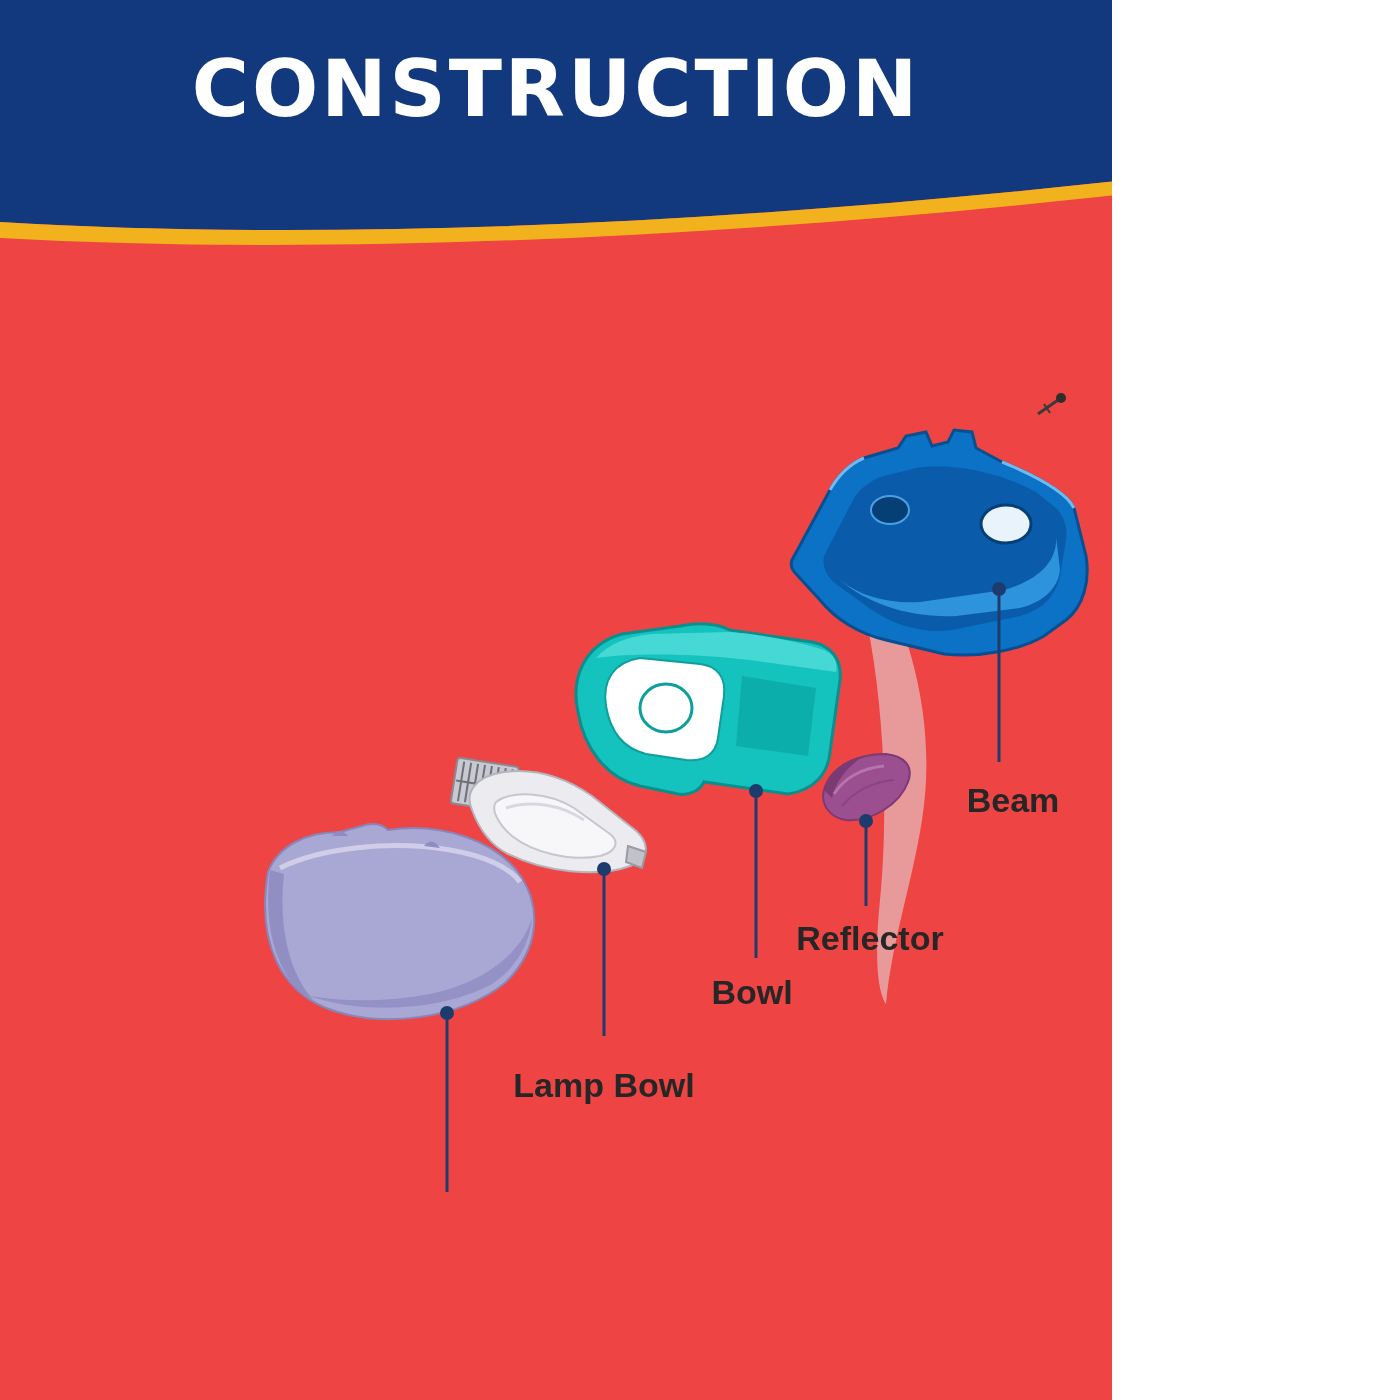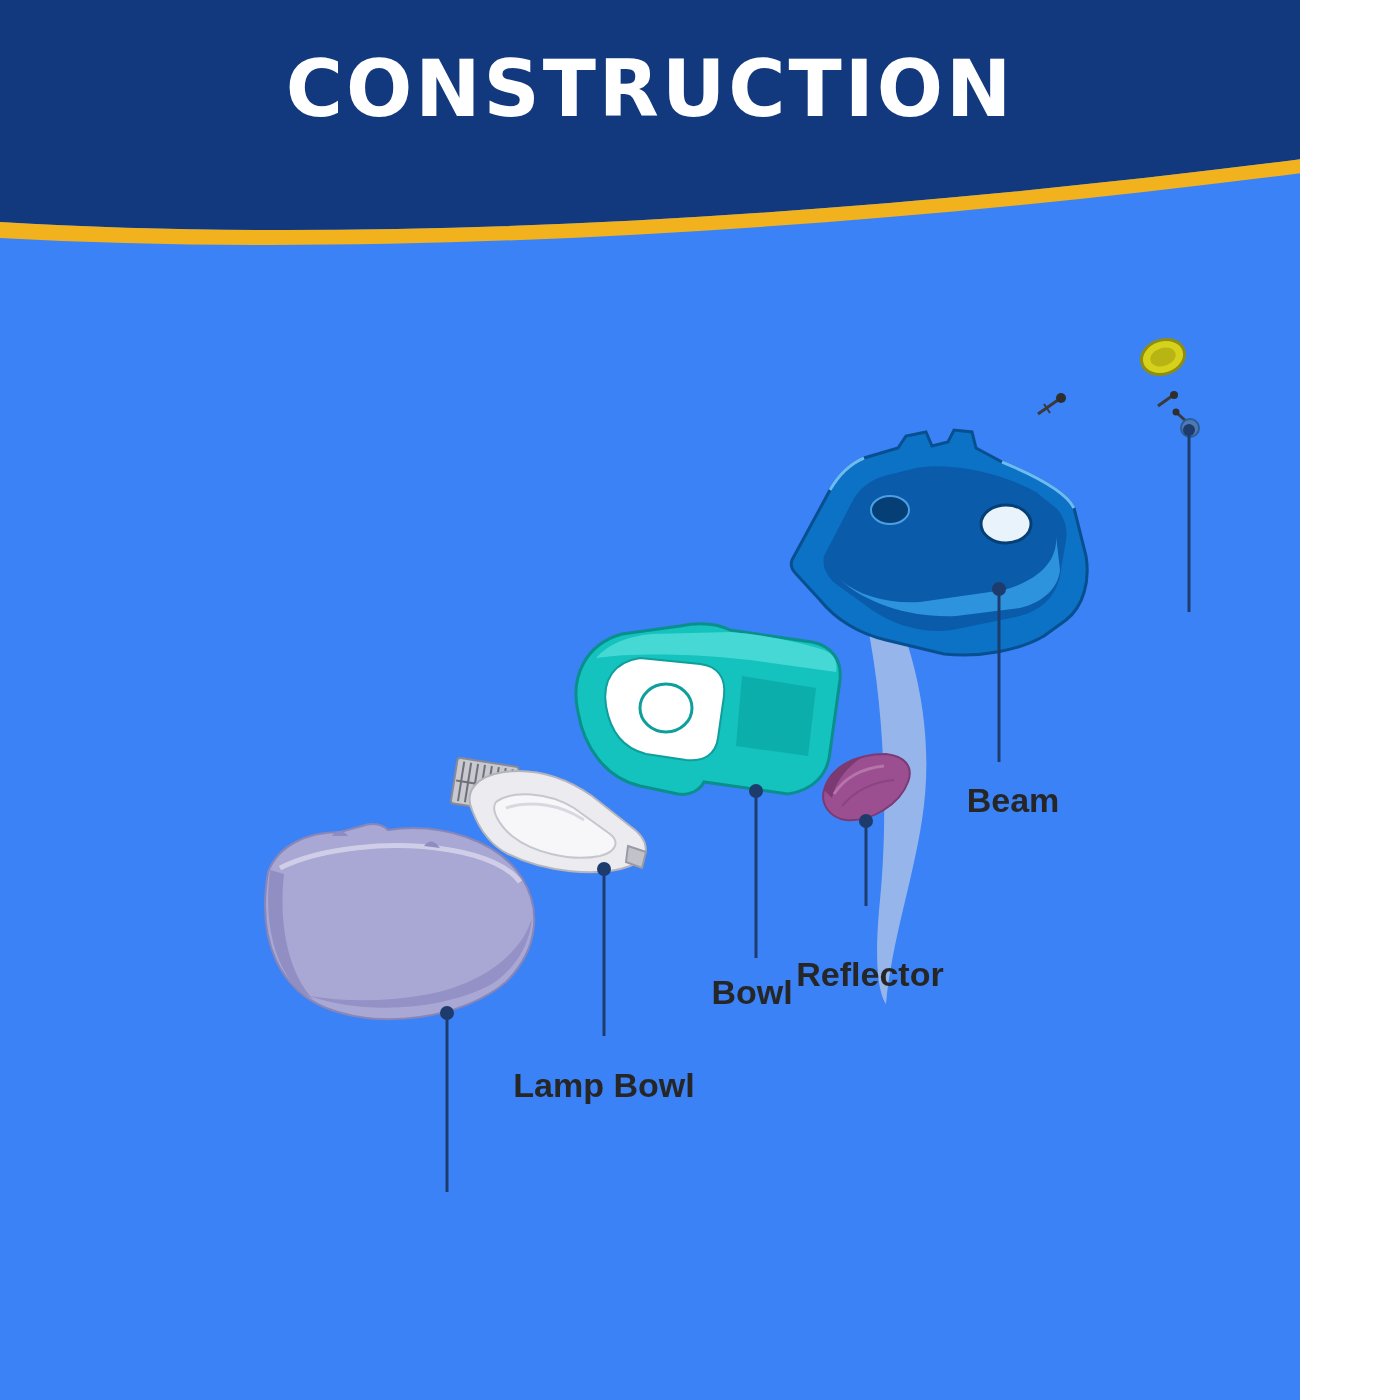--- a/index.html
+++ b/index.html
@@ -1,22 +1,22 @@
 <!DOCTYPE html>
 <html><head>
 <meta charset="utf-8">
 <style>
   html, body {
     margin: 0; padding: 0; background: #ffffff;
   }
   #stage {
     position: relative;
-    width: 1300px;
+    width: 1112px;
     height: 1400px;
-    background: #3b82f6;
+    background: #ef4444;
     overflow: hidden;
     font-family: "Liberation Sans", sans-serif;
   }
   #scene {
     position: absolute;
     left: 0; top: 0;
     display: block;
   }
   .page-title {
     position: absolute;
@@ -145,16 +145,16 @@
 
       <line x1="1189" y1="430" x2="1189" y2="612" stroke="#1d3c6d"></line>
       <circle cx="1189" cy="430" r="6" fill="#1d3c6d"></circle>
     </g>
   </svg>
 
   <div class="page-title">CONSTRUCTION</div>
 
   <div class="part-label" style="left:604px; top:1065px;">Lamp Bowl</div>
   <div class="part-label" style="left:752px; top:972px;">Bowl</div>
-  <div class="part-label" style="left:870px; top:954px;">Reflector</div>
+  <div class="part-label" style="left:870px; top:918px;">Reflector</div>
   <div class="part-label" style="left:1013px; top:780px;">Beam</div>
 
 </div>
 
 </body></html>

